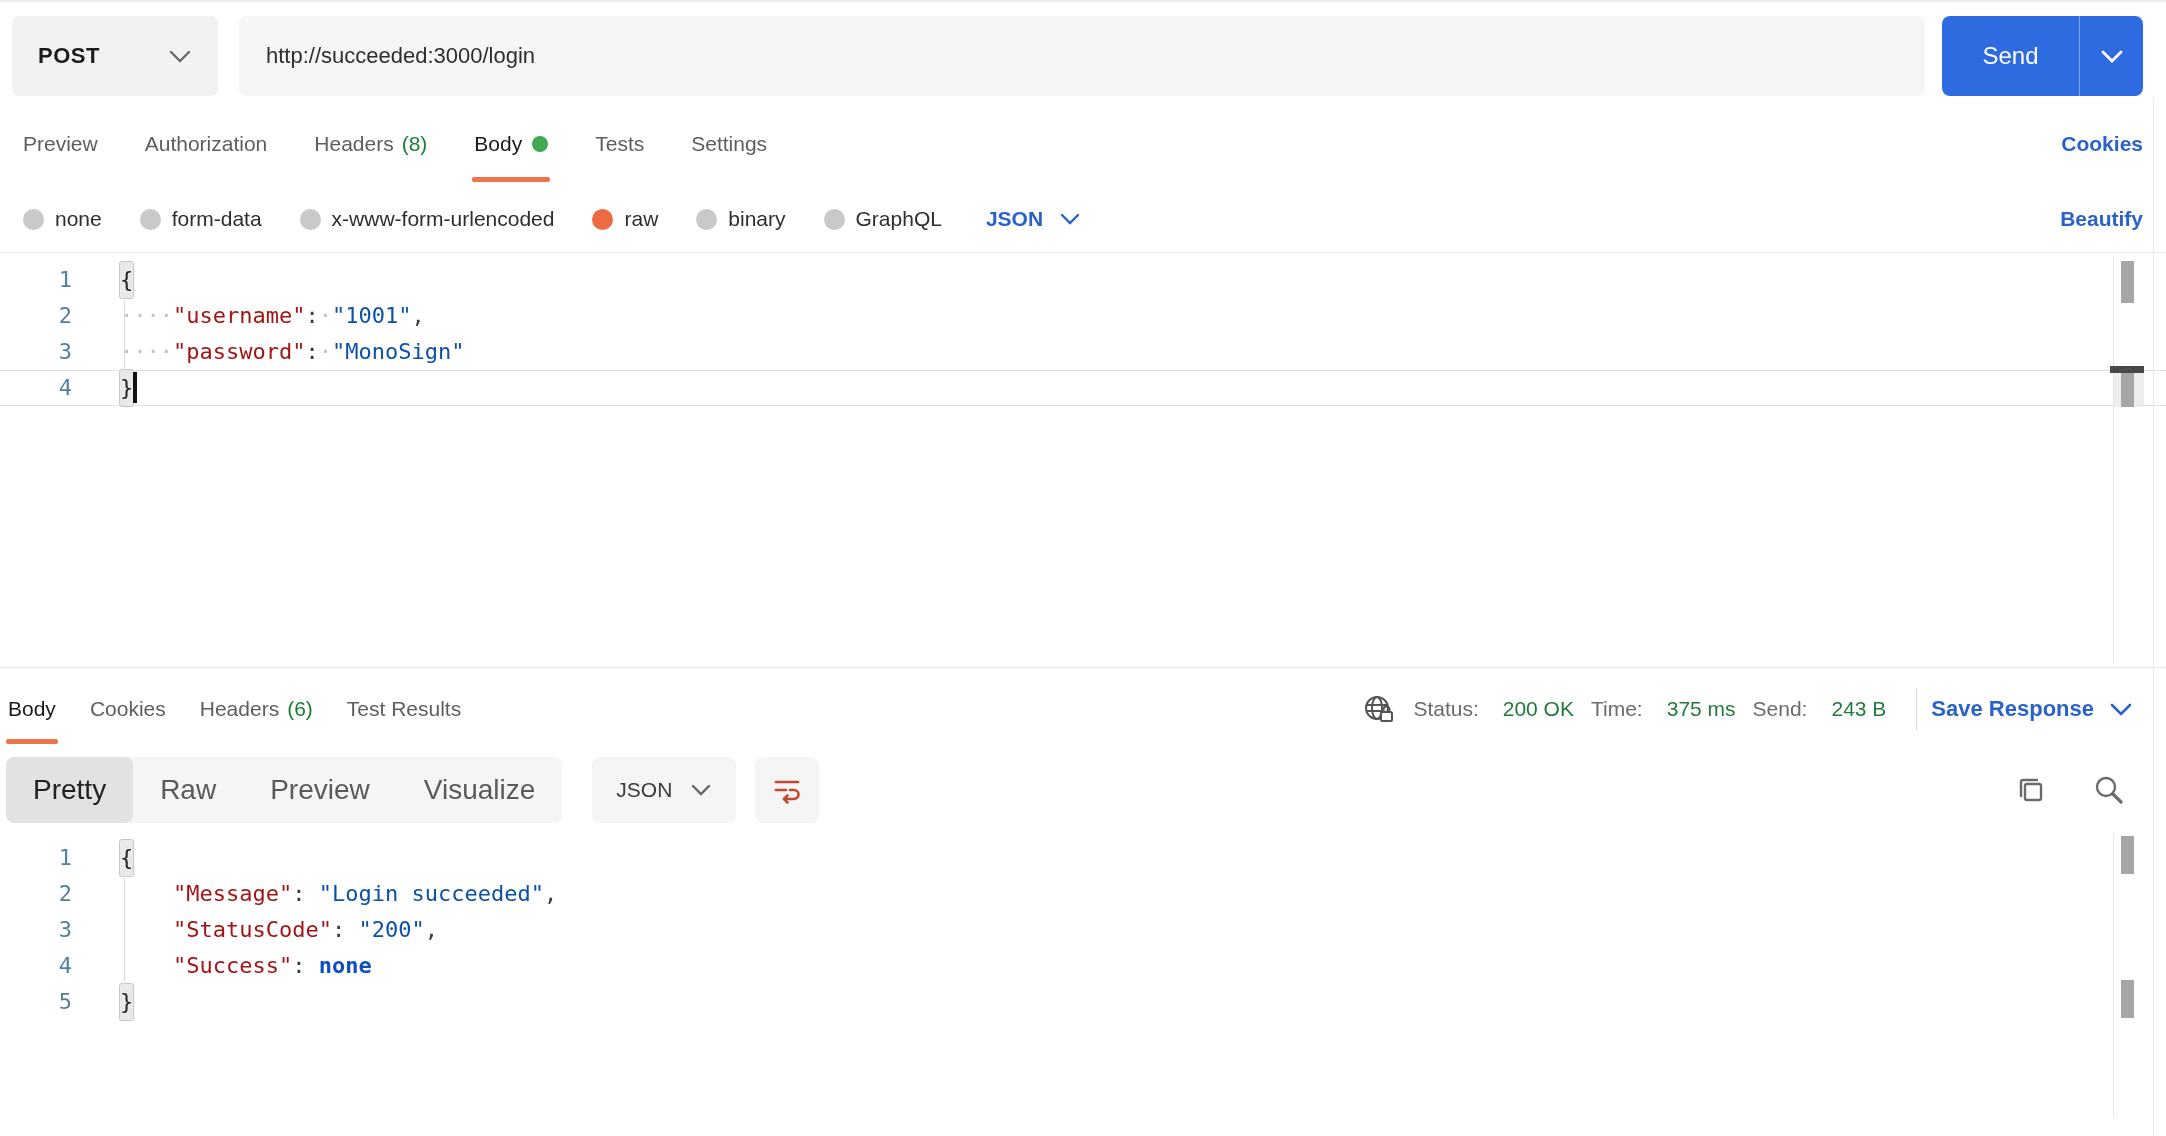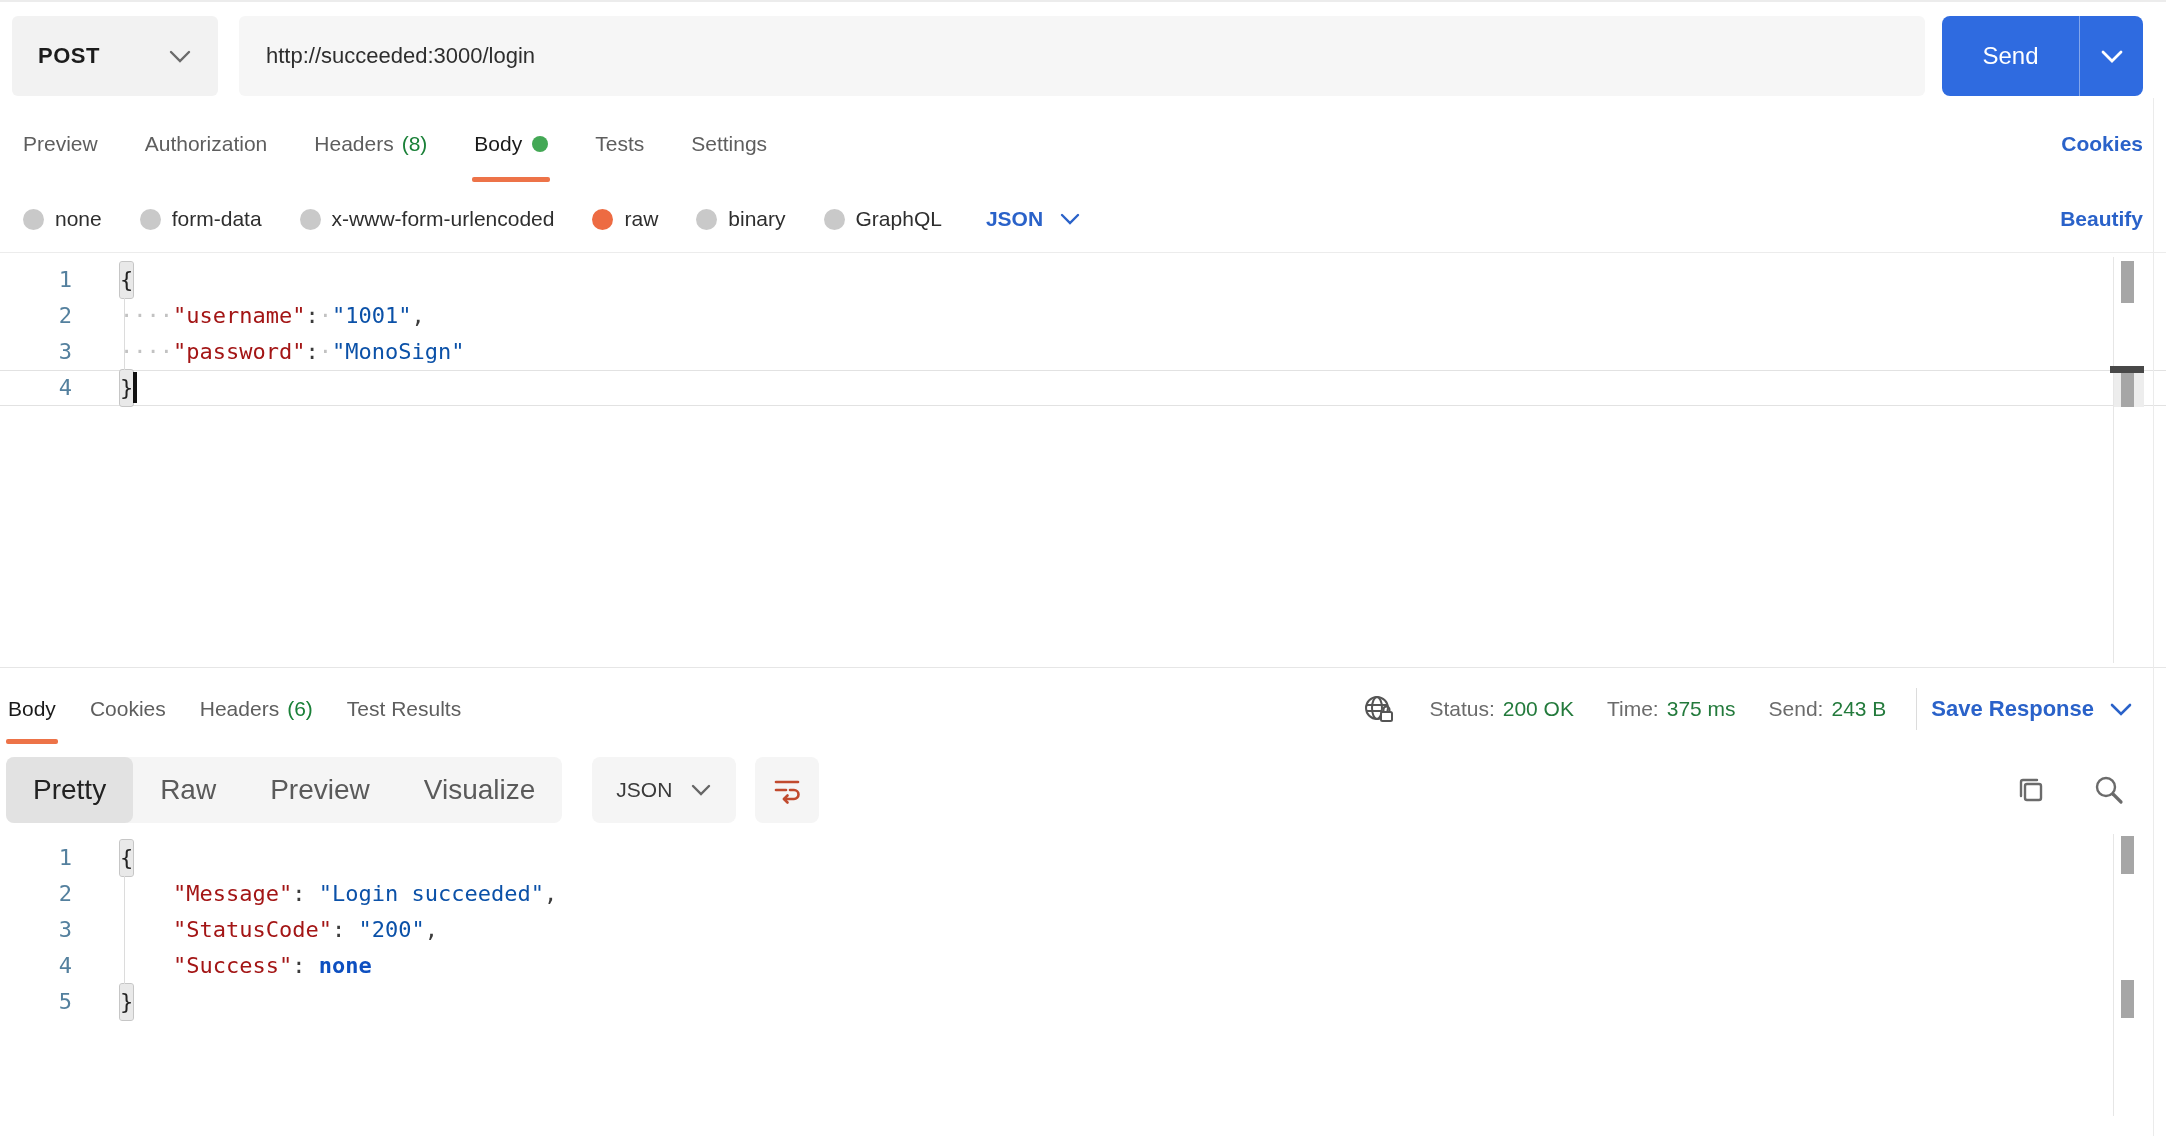--- a/index.html
+++ b/index.html
@@ -64,21 +64,21 @@
   .rail-track { position:absolute; left:2114px; width:30px; background:#ededed; }
   .rail-cursor-mark { position:absolute; left:2110px; width:34px; height:7px; background:#484848; }
 
   
   .resp-section { border-top:1px solid #e6e6e6; display:flex; flex-direction:column;
     height:453px; }
   .resp-head { display:flex; align-items:center; height:82px; padding:0 33px 0 8px; }
   .resp-head .tab { margin-right:34px; }
   .resp-head .tab.active .underline { bottom:6px; }
   .resp-meta { margin-left:auto; display:flex; align-items:center; }
-  .stat-pair { display:flex; align-items:center; margin-left:33px; font-size:21px; }
+  .stat-pair { display:flex; align-items:center; margin-left:17px; font-size:21px;gap:16px; }
   .stat-label { color:#6b6b6b; }
   .stat-value { color:#237a3c; margin-left:8px; }
   .meta-divider { width:1px; height:42px; background:#dcdcdc; margin:0 14px 0 30px; }
   .save-response { display:flex; align-items:center; cursor:pointer; }
   .save-response .save-label { font-size:22px; font-weight:700; color:#2a62c9; }
   .save-response svg { margin-left:15px; }
 
   .resp-toolbar { display:flex; align-items:center; height:80px; padding:0 40px 0 6px; }
   .segmented { display:flex; align-items:center; background:#f5f5f5; border-radius:8px; height:66px; }
   .segment { height:66px; display:flex; align-items:center; padding:0 27px; font-size:28px;

